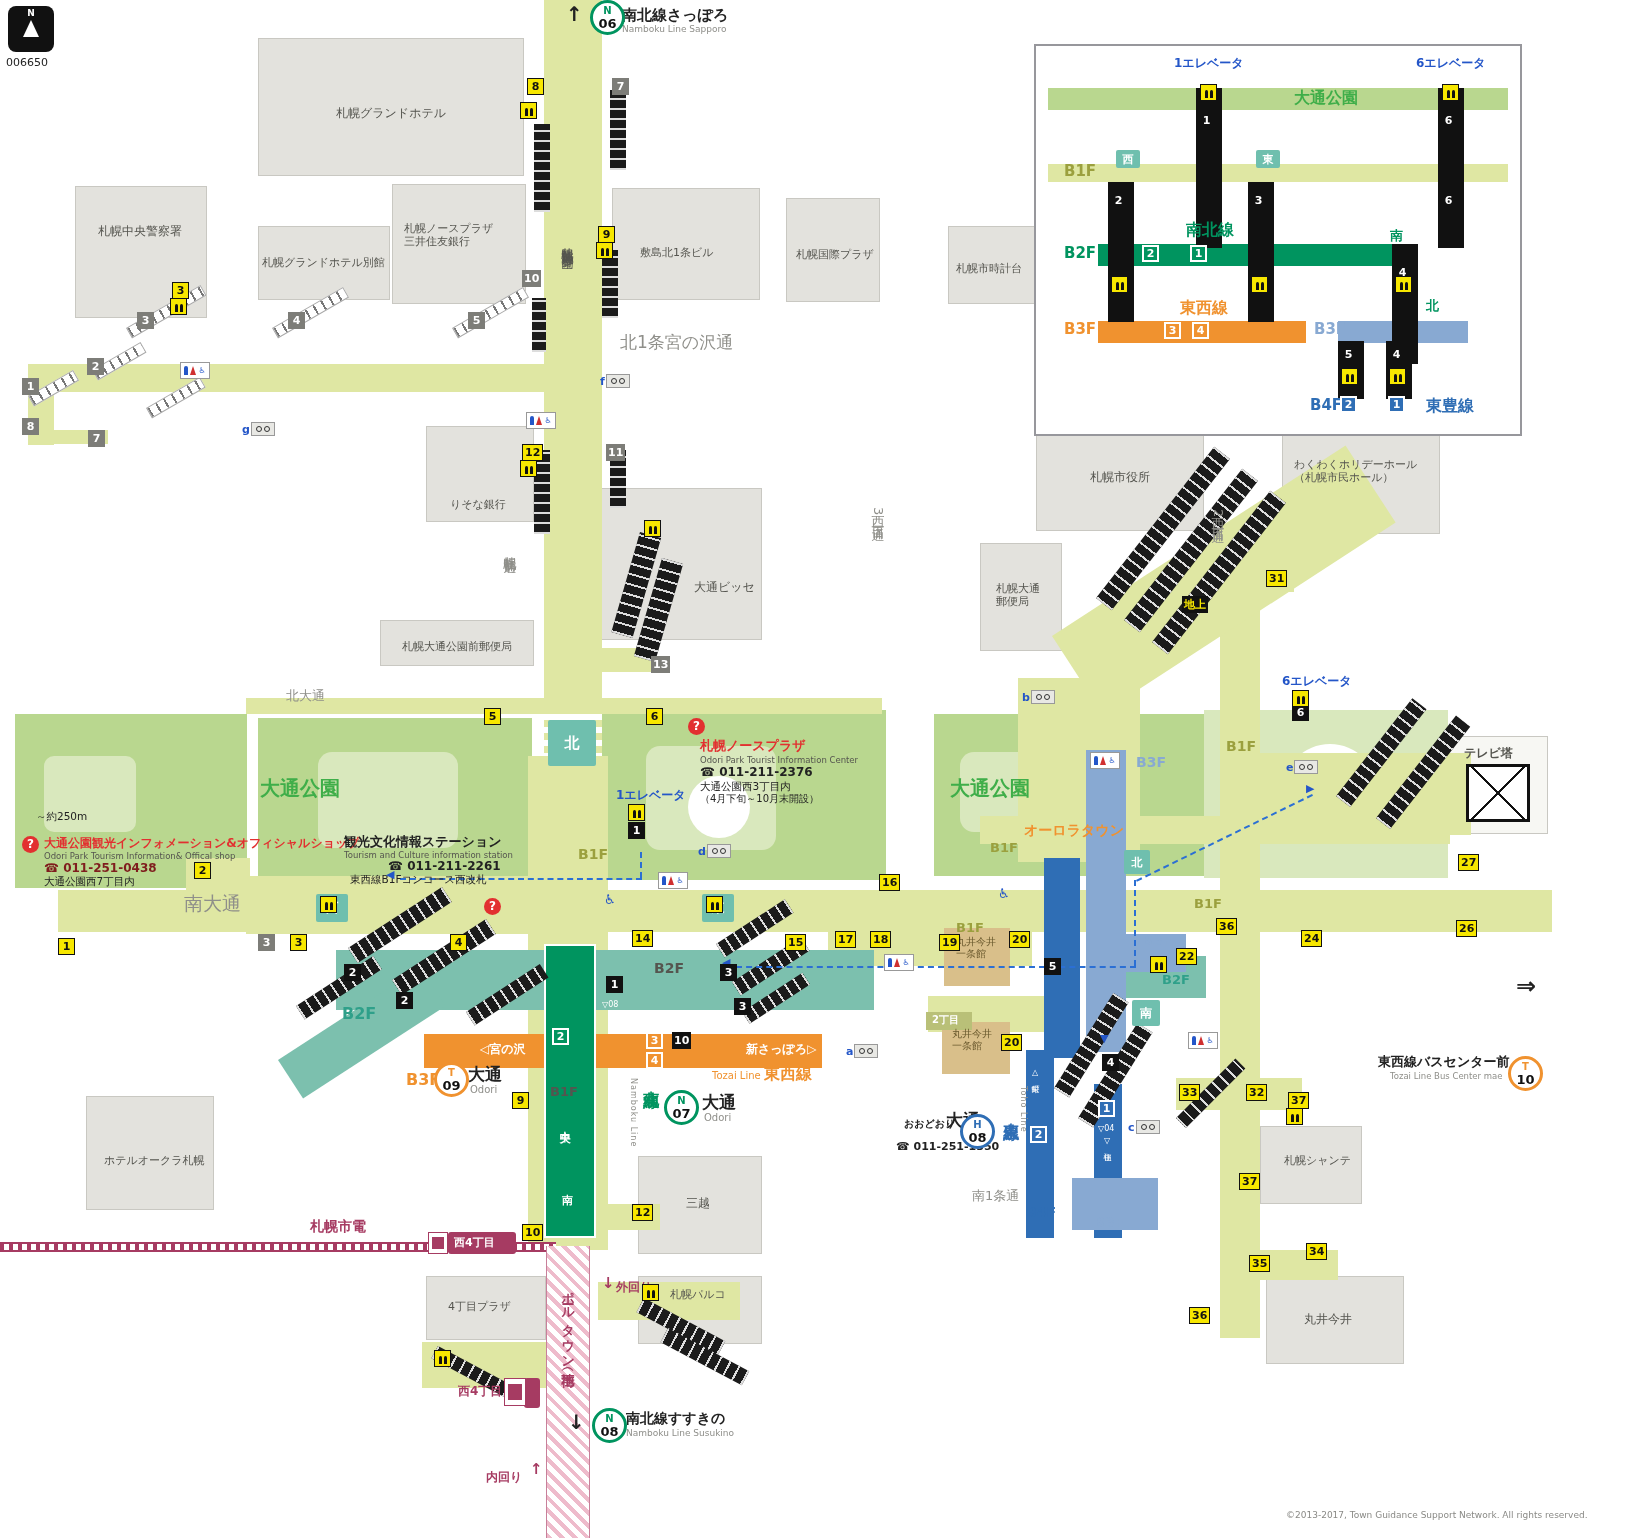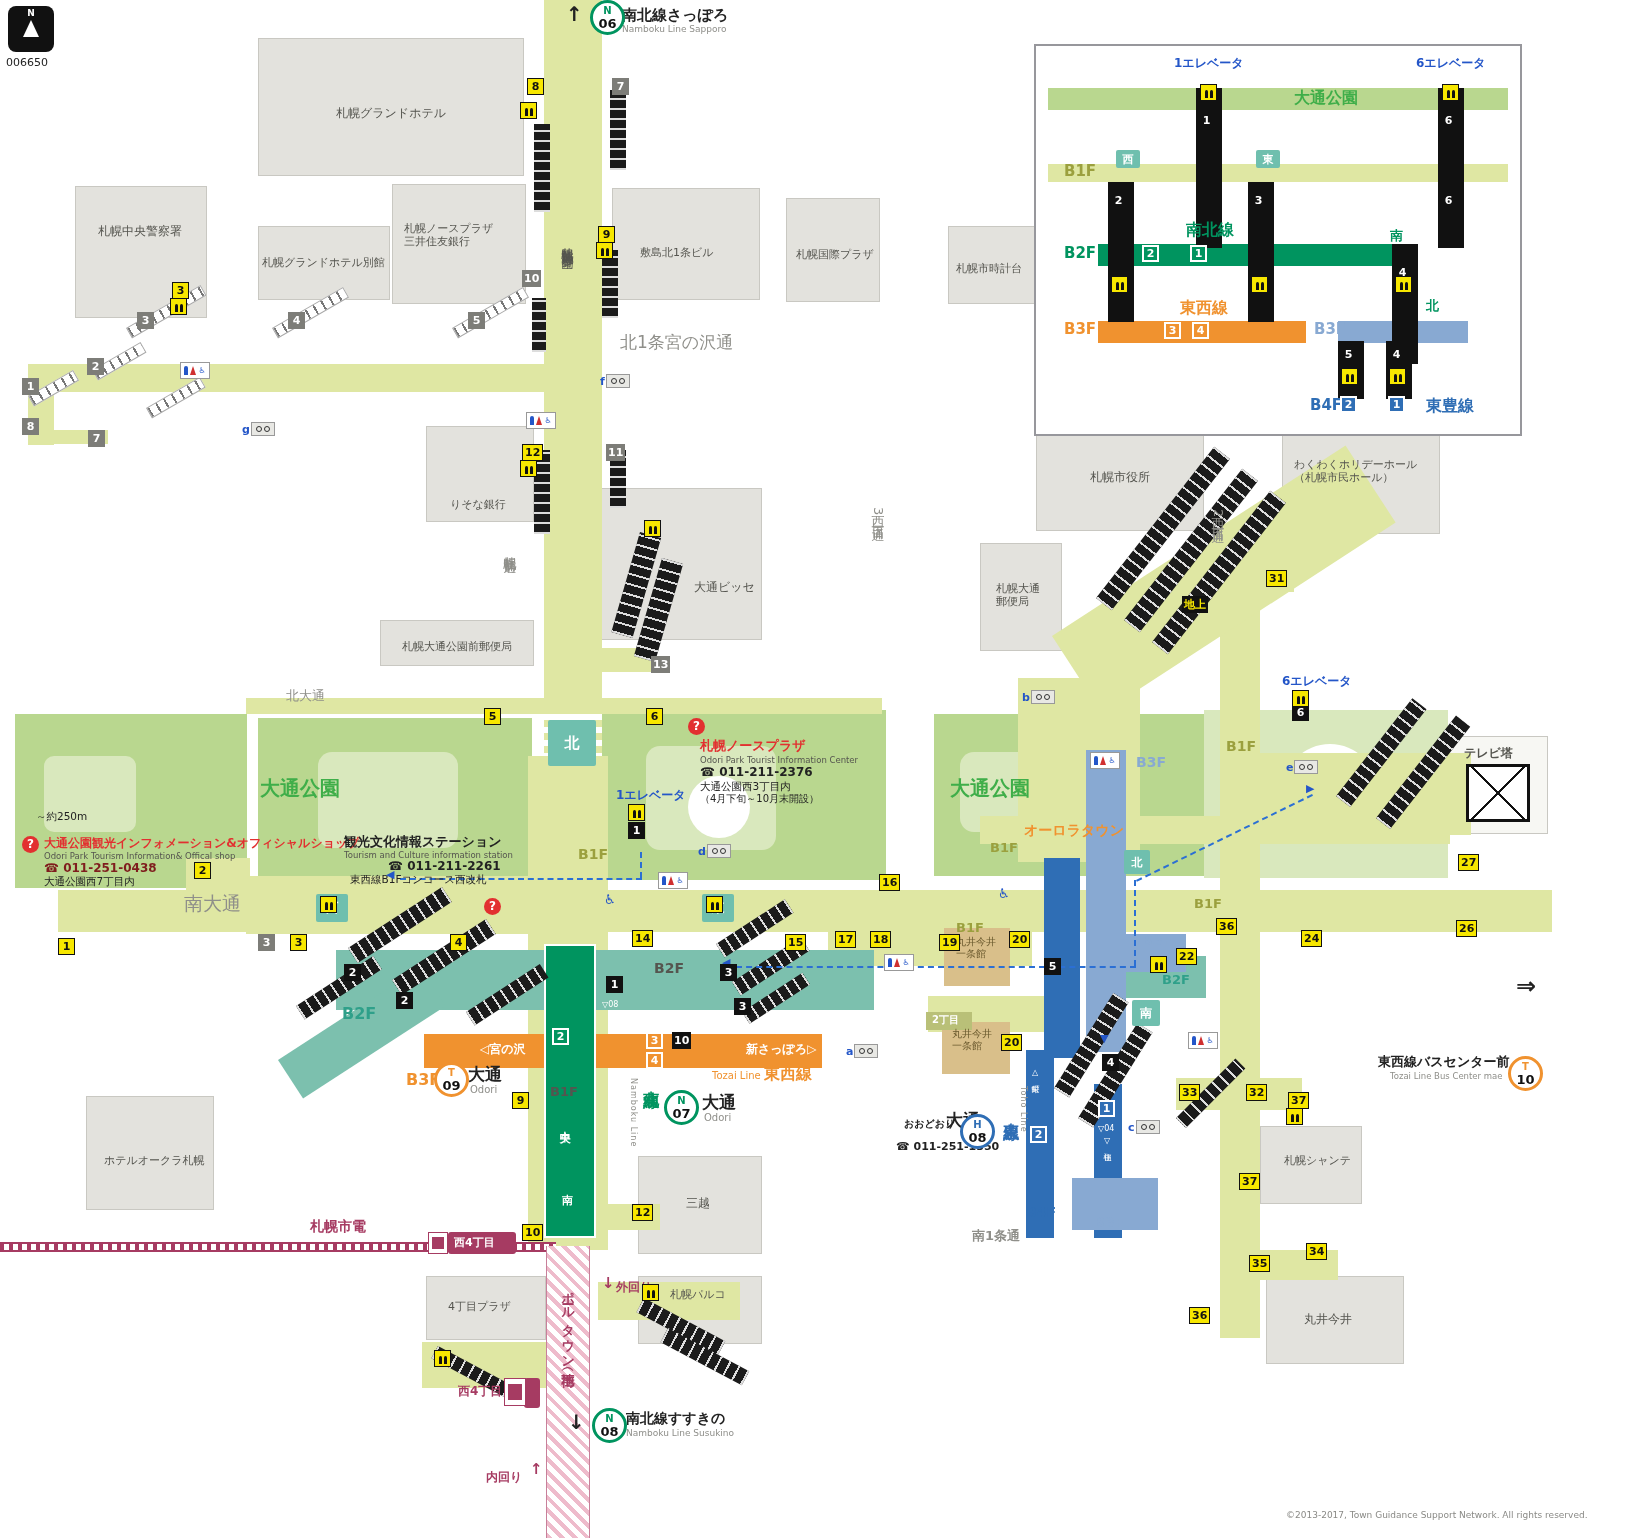--- a/index.html
+++ b/index.html
@@ -502,21 +502,21 @@
 一条館</div>
     <div class="lbl" style="left: 952px; top: 1028px; font-size: 10px; color: rgb(107, 90, 46);">丸井今井
 一条館</div>
     <div class="lbl" style="left: 620px; top: 332px; font-size: 17px; color: rgb(143, 143, 138);">北1条宮の沢通</div>
     <div class="lbl v" style="left: 560px; top: 238px; font-size: 12px; color: rgb(85, 85, 79);">札幌駅前通地下歩行空間</div>
     <div class="lbl v" style="left: 502px; top: 546px; font-size: 13px; color: rgb(143, 143, 138);">札幌駅前通</div>
     <div class="lbl v" style="left: 870px; top: 506px; font-size: 13px; color: rgb(143, 143, 138);">西3丁目通</div>
     <div class="lbl v" style="left: 1210px; top: 508px; font-size: 13px; color: rgb(143, 143, 138);">西2丁目通</div>
     <div class="lbl" style="left: 286px; top: 688px; font-size: 13px; color: rgb(143, 143, 138);">北大通</div>
     <div class="lbl" style="left: 184px; top: 892px; font-size: 19px; color: rgb(143, 143, 138);">南大通</div>
-    <div class="lbl" style="left: 972px; top: 1228px; font-size: 13px; color: rgb(143, 143, 138); font-weight: bold;">南1条通</div>
+    <div class="lbl" style="left: 972px; top: 1188px; font-size: 13px; color: rgb(143, 143, 138);">南1条通</div>
     <div class="lbl" style="left: 260px; top: 776px; font-size: 20px; color: rgb(63, 174, 73); font-weight: bold;">大通公園</div>
     <div class="lbl" style="left: 950px; top: 776px; font-size: 20px; color: rgb(63, 174, 73); font-weight: bold;">大通公園</div>
     <div class="lbl" style="left: 700px; top: 738px; font-size: 13px; color: rgb(226, 48, 48); font-weight: bold;">札幌ノースプラザ</div>
     <div class="lbl" style="left: 700px; top: 755px; font-size: 8.5px; color: rgb(85, 85, 79);">Odori Park Tourist Information Center</div>
     <div class="lbl" style="left: 700px; top: 765px; font-size: 12px; color: rgb(34, 34, 34); font-weight: bold;">☎ 011-211-2376</div>
     <div class="lbl" style="left: 700px; top: 780px; font-size: 10.5px; color: rgb(34, 34, 34);">大通公園西3丁目内</div>
     <div class="lbl" style="left: 700px; top: 793px; font-size: 10px; color: rgb(34, 34, 34);">（4月下旬～10月末開設）</div>
     <div class="lbl" style="left: 44px; top: 836px; font-size: 12px; color: rgb(226, 48, 48); font-weight: bold;">大通公園観光インフォメーション&amp;オフィシャルショップ</div>
     <div class="lbl" style="left: 44px; top: 851px; font-size: 8.5px; color: rgb(85, 85, 79);">Odori Park Tourism Information&amp; Offical shop</div>
     <div class="lbl" style="left: 44px; top: 861px; font-size: 12px; color: #7f1d1d; font-weight: bold;">☎ 011-251-0438</div>

